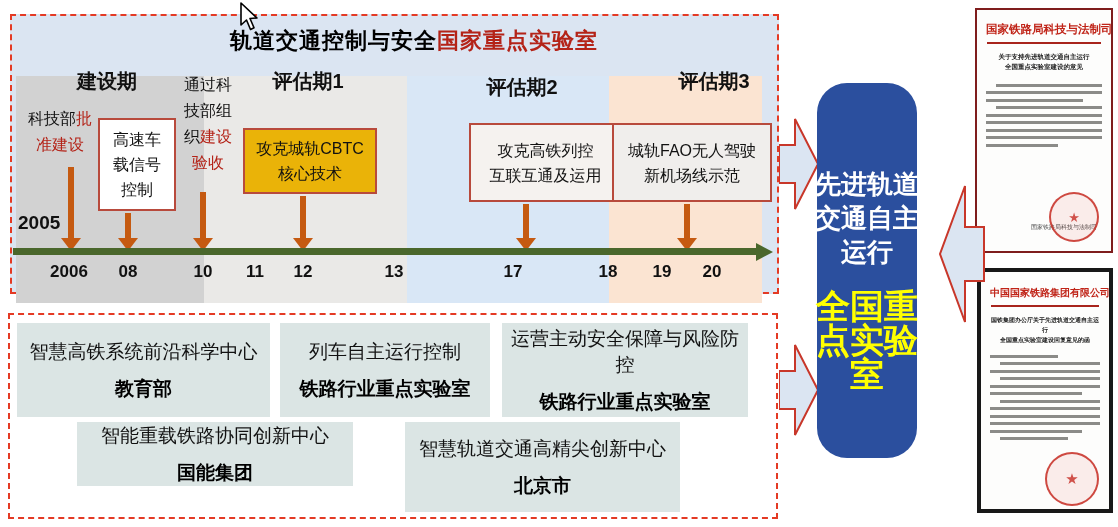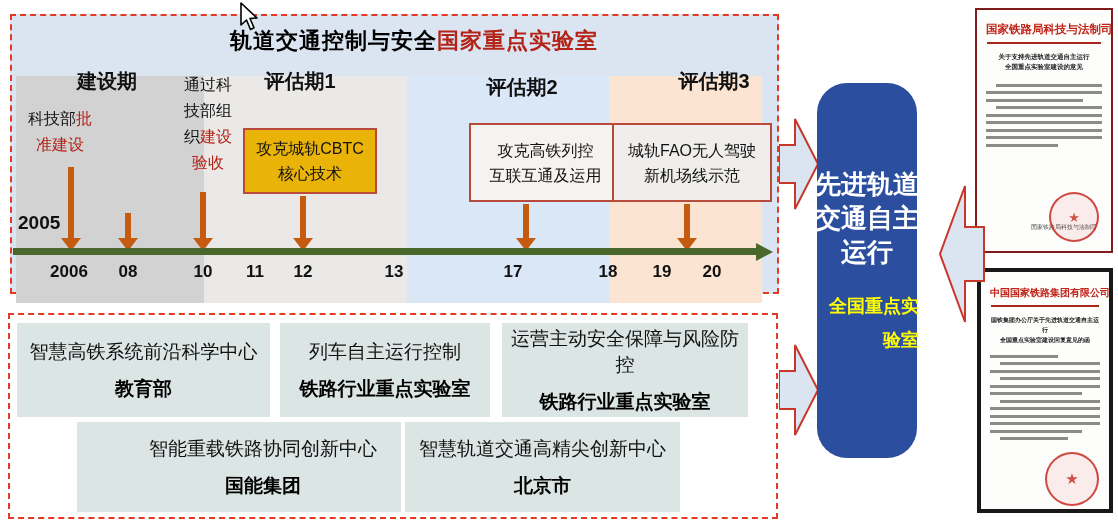--- a/index.html
+++ b/index.html
@@ -48,21 +48,21 @@
   .center-box{position:absolute;background:#dbe5e4;display:flex;flex-direction:column;
               justify-content:center;align-items:center;gap:11px;text-align:center;}
   .center-box .nm{font-size:19px;color:#111;}
   .center-box .org{font-size:19px;font-weight:bold;color:#000;}
 
   
   #result-box{left:817px;top:83px;width:100px;height:375px;background:#2b4f9e;border-radius:30px;
               display:flex;flex-direction:column;align-items:center;padding-top:84px;box-sizing:border-box;
               gap:20px;z-index:3;}
   #result-box .wline{width:104px;color:#ffffff;font-size:26px;line-height:34px;font-weight:bold;text-align:center;}
-  #result-box .yline{width:104px;color:#ffff00;font-size:18px;line-height:34px;font-weight:bold;text-align:right;}
+  #result-box .yline{width:104px;color:#ffff00;font-size:34px;line-height:34px;font-weight:bold;text-align:center;}
 
   .blockarrow{z-index:2;}
 
   
   .doc{box-sizing:border-box;background:#fdfdfc;overflow:hidden;}
   #doc1{left:975px;top:8px;width:138px;height:245px;border:2px solid #7f1d1d;}
   #doc2{left:977px;top:268px;width:136px;height:245px;border:4px solid #181818;}
   .doc-inner{position:relative;width:100%;height:100%;padding:8px 9px;box-sizing:border-box;}
   .doc-header{color:#c02418;font-weight:bold;text-align:center;font-family:"Liberation Serif","DejaVu Serif",serif;white-space:nowrap;}
   #doc1 .doc-header{font-size:11.5px;margin-top:4px;}
@@ -93,32 +93,37 @@
     <div class="band g2" style="left:192px;width:203px;"></div>
     <div class="band b1" style="left:395px;width:202px;"></div>
     <div class="band p1" style="left:597px;width:153px;"></div>
   </div>
 
   <div class="abs slide-title" style="left:230px;top:26px;">
     <span>轨道交通控制与安全</span><span class="red">国家重点实验室</span>
   </div>
 
   <div class="phase-label" style="left:107px;">建设期</div>
-  <div class="phase-label" style="left:300px;">评估期1</div>
+  <div class="phase-label" style="left:308px;">评估期1</div>
   <div class="phase-label" style="left:522px;top:74px;">评估期2</div>
   <div class="phase-label" style="left:714px;">评估期3</div>
 
   <div class="abs note" style="left:24px;top:106px;width:72px;">
     <span>科技部</span><span class="red">批准建设</span>
   </div>
 
   <div class="abs note" style="left:176px;top:72px;width:52px;margin-left:6px;">
     <span>通过科技部组织</span><span class="red">建设验收</span>
   </div>
 
+  <div class="event-box" style="left:98px;top:118px;width:78px;height:93px;background:#ffffff;">
+    <div>高速车</div>
+    <div>载信号</div>
+    <div>控制</div>
+  </div>
   <div class="event-box" style="left:243px;top:128px;width:134px;height:66px;background:#eab308;">
     <div>攻克城轨CBTC</div>
     <div>核心技术</div>
   </div>
   <div class="event-box" style="left:445px;top:123px;width:153px;height:79px;background:#f5f2ef;margin-left:24px;">
     <div>攻克高铁列控</div>
     <div>互联互通及运用</div>
   </div>
   <div class="event-box" style="left:612px;top:123px;width:160px;height:79px;background:#f0eeec;">
     <div>城轨FAO无人驾驶</div>
@@ -172,21 +177,21 @@
     <div class="org">教育部</div>
   </div>
   <div class="center-box" style="left:280px;top:323px;width:210px;height:94px;">
     <div class="nm">列车自主运行控制</div>
     <div class="org">铁路行业重点实验室</div>
   </div>
   <div class="center-box" style="left:502px;top:323px;width:246px;height:94px;">
     <div class="nm">运营主动安全保障与风险防控</div>
     <div class="org">铁路行业重点实验室</div>
   </div>
-  <div class="center-box" style="left:77px;top:422px;width:276px;height:90px;padding-left:48px;">
+  <div class="center-box" style="left:77px;top:422px;width:276px;height:64px;">
     <div class="nm">智能重载铁路协同创新中心</div>
     <div class="org">国能集团</div>
   </div>
   <div class="center-box" style="left:405px;top:422px;width:275px;height:90px;">
     <div class="nm">智慧轨道交通高精尖创新中心</div>
     <div class="org">北京市</div>
   </div>
 
   <svg class="abs blockarrow" style="left:779px;top:115px;" width="40" height="98" viewBox="0 0 40 98">
     <polygon points="0,30 16,30 16,4 39,49 16,94 16,68 0,68" fill="#dbe5f2" stroke="#c8372a" stroke-width="2"></polygon>

